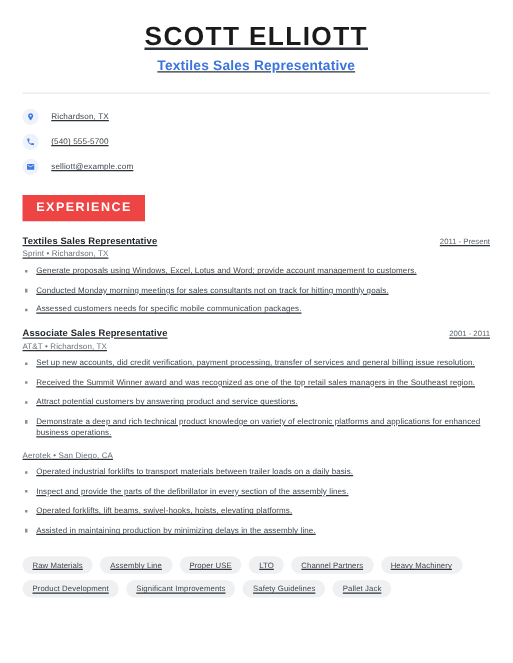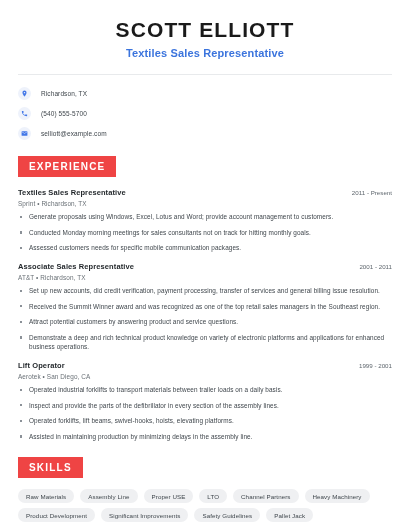--- a/index.html
+++ b/index.html
@@ -9,20 +9,21 @@
     background: #ffffff;
     font-family: "Liberation Sans", sans-serif;
     color: #2d3338;
     overflow: hidden;
   }
   .page {
     width: 410px;
     height: 530px;
     padding: 0 18px;
     position: relative;
+    text-decoration: underline;
   }
 
   
   .header {
     padding-top: 18px;
     text-align: center;
   }
   .name {
     font-size: 21px;
     font-weight: bold;
@@ -213,37 +214,32 @@
           </div>
           <div class="job-sub">AT&amp;T • Richardson, TX</div>
           <ul class="bullets">
             <li>Set up new accounts, did credit verification, payment processing, transfer of services and general billing issue resolution.</li>
             <li>Received the Summit Winner award and was recognized as one of the top retail sales managers in the Southeast region.</li>
             <li>Attract potential customers by answering product and service questions.</li>
             <li>Demonstrate a deep and rich technical product knowledge on variety of electronic platforms and applications for enhanced business operations.</li>
           </ul>
         </div>
         <div class="job">
-          <div class="job-head">
-            <div class="job-role">Lift Operator</div>
-            <div class="job-dates">1999 - 2001</div>
-          </div>
           <div class="job-sub">Aerotek • San Diego, CA</div>
           <ul class="bullets">
             <li>Operated industrial forklifts to transport materials between trailer loads on a daily basis.</li>
             <li>Inspect and provide the parts of the defibrillator in every section of the assembly lines.</li>
             <li>Operated forklifts, lift beams, swivel-hooks, hoists, elevating platforms.</li>
             <li>Assisted in maintaining production by minimizing delays in the assembly line.</li>
           </ul>
         </div>
       </div>
   </div>
 
   <div class="section">
-    <span class="section-badge">SKILLS</span>
     <div class="skills-wrap" id="skill-list">
         <span class="skill-pill">Raw Materials</span>
         <span class="skill-pill">Assembly Line</span>
         <span class="skill-pill">Proper USE</span>
         <span class="skill-pill">LTO</span>
         <span class="skill-pill">Channel Partners</span>
         <span class="skill-pill">Heavy Machinery</span>
         <span class="skill-pill">Product Development</span>
         <span class="skill-pill">Significant Improvements</span>
         <span class="skill-pill">Safety Guidelines</span>

